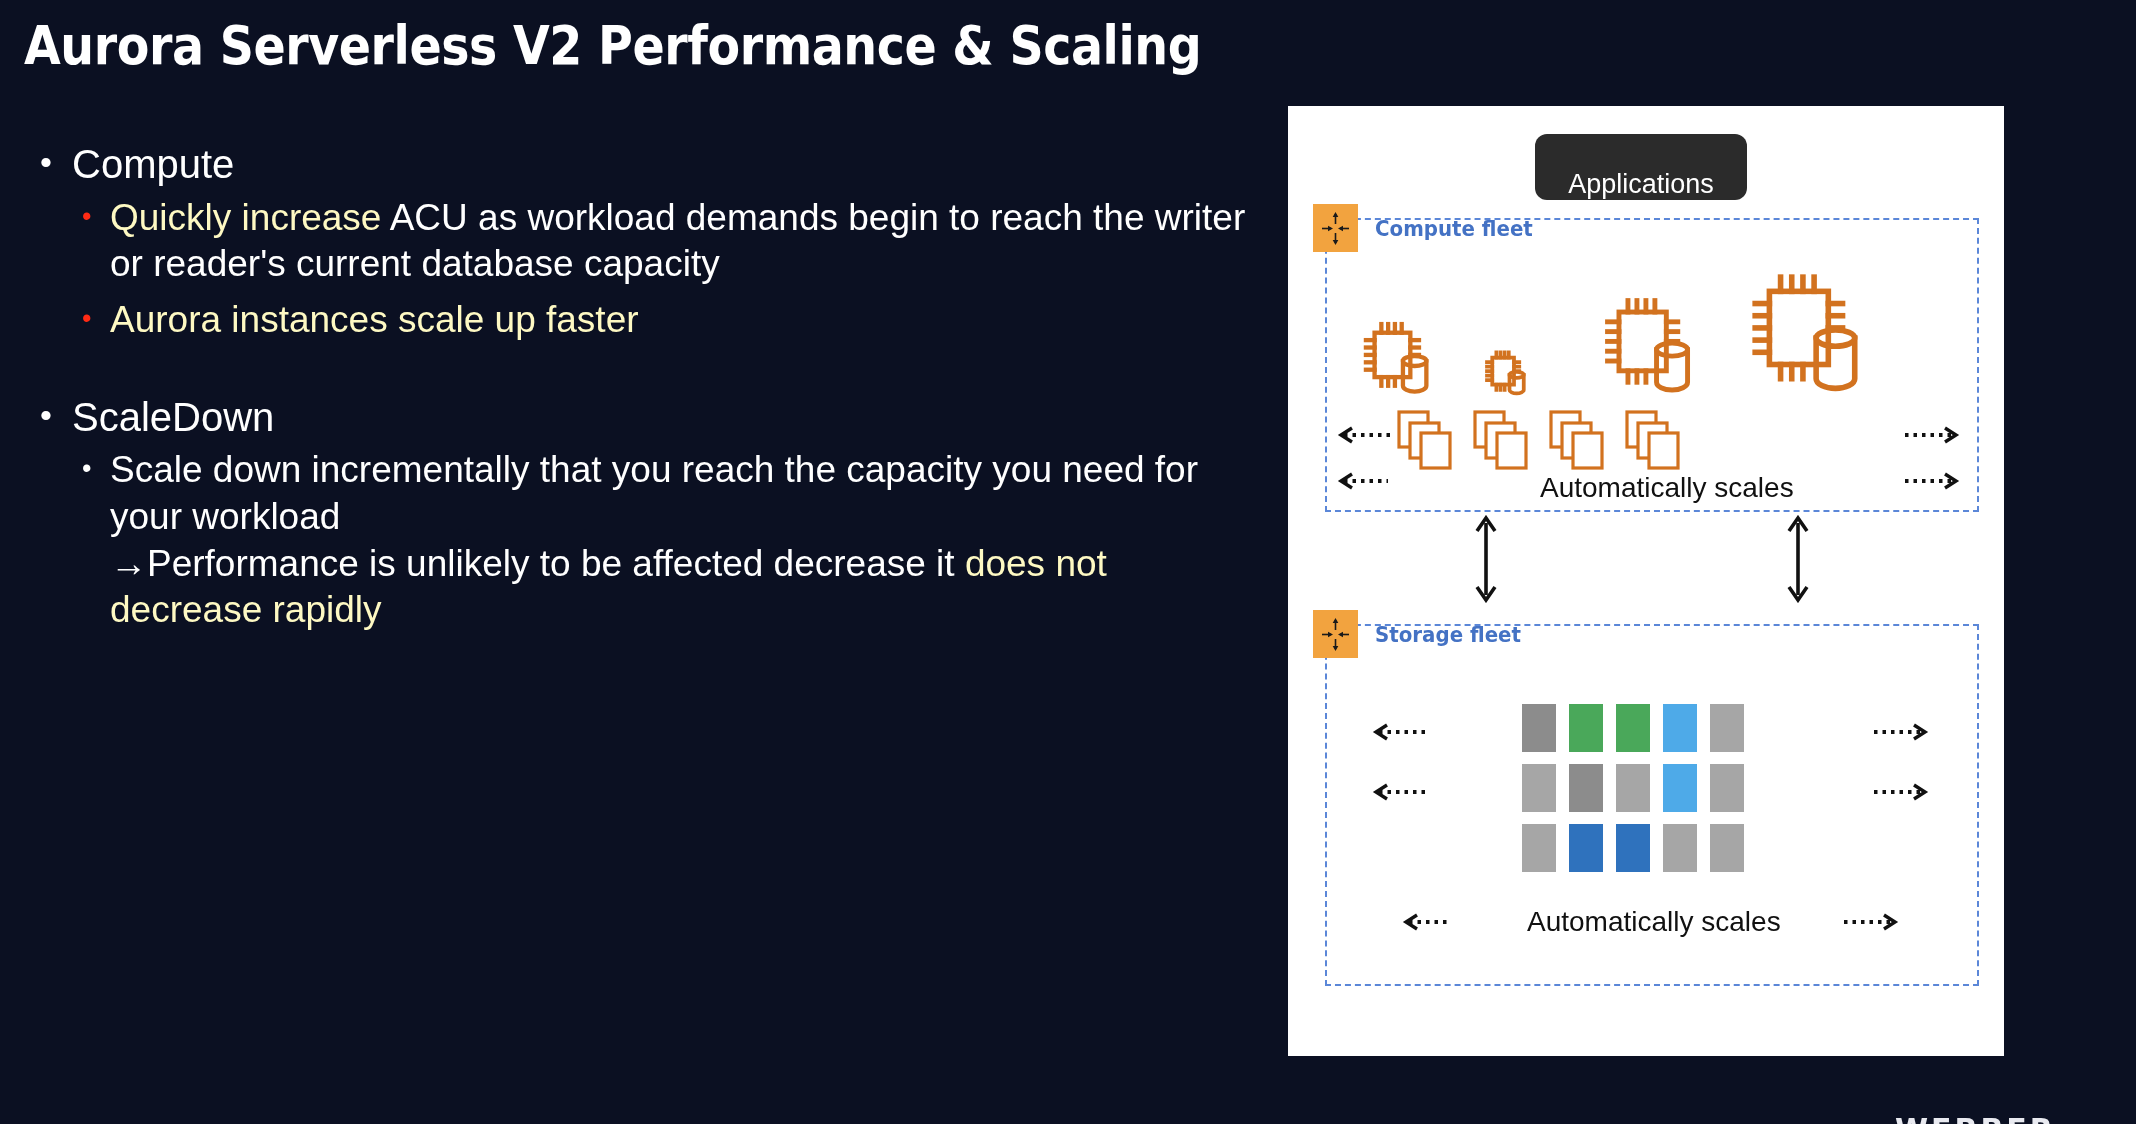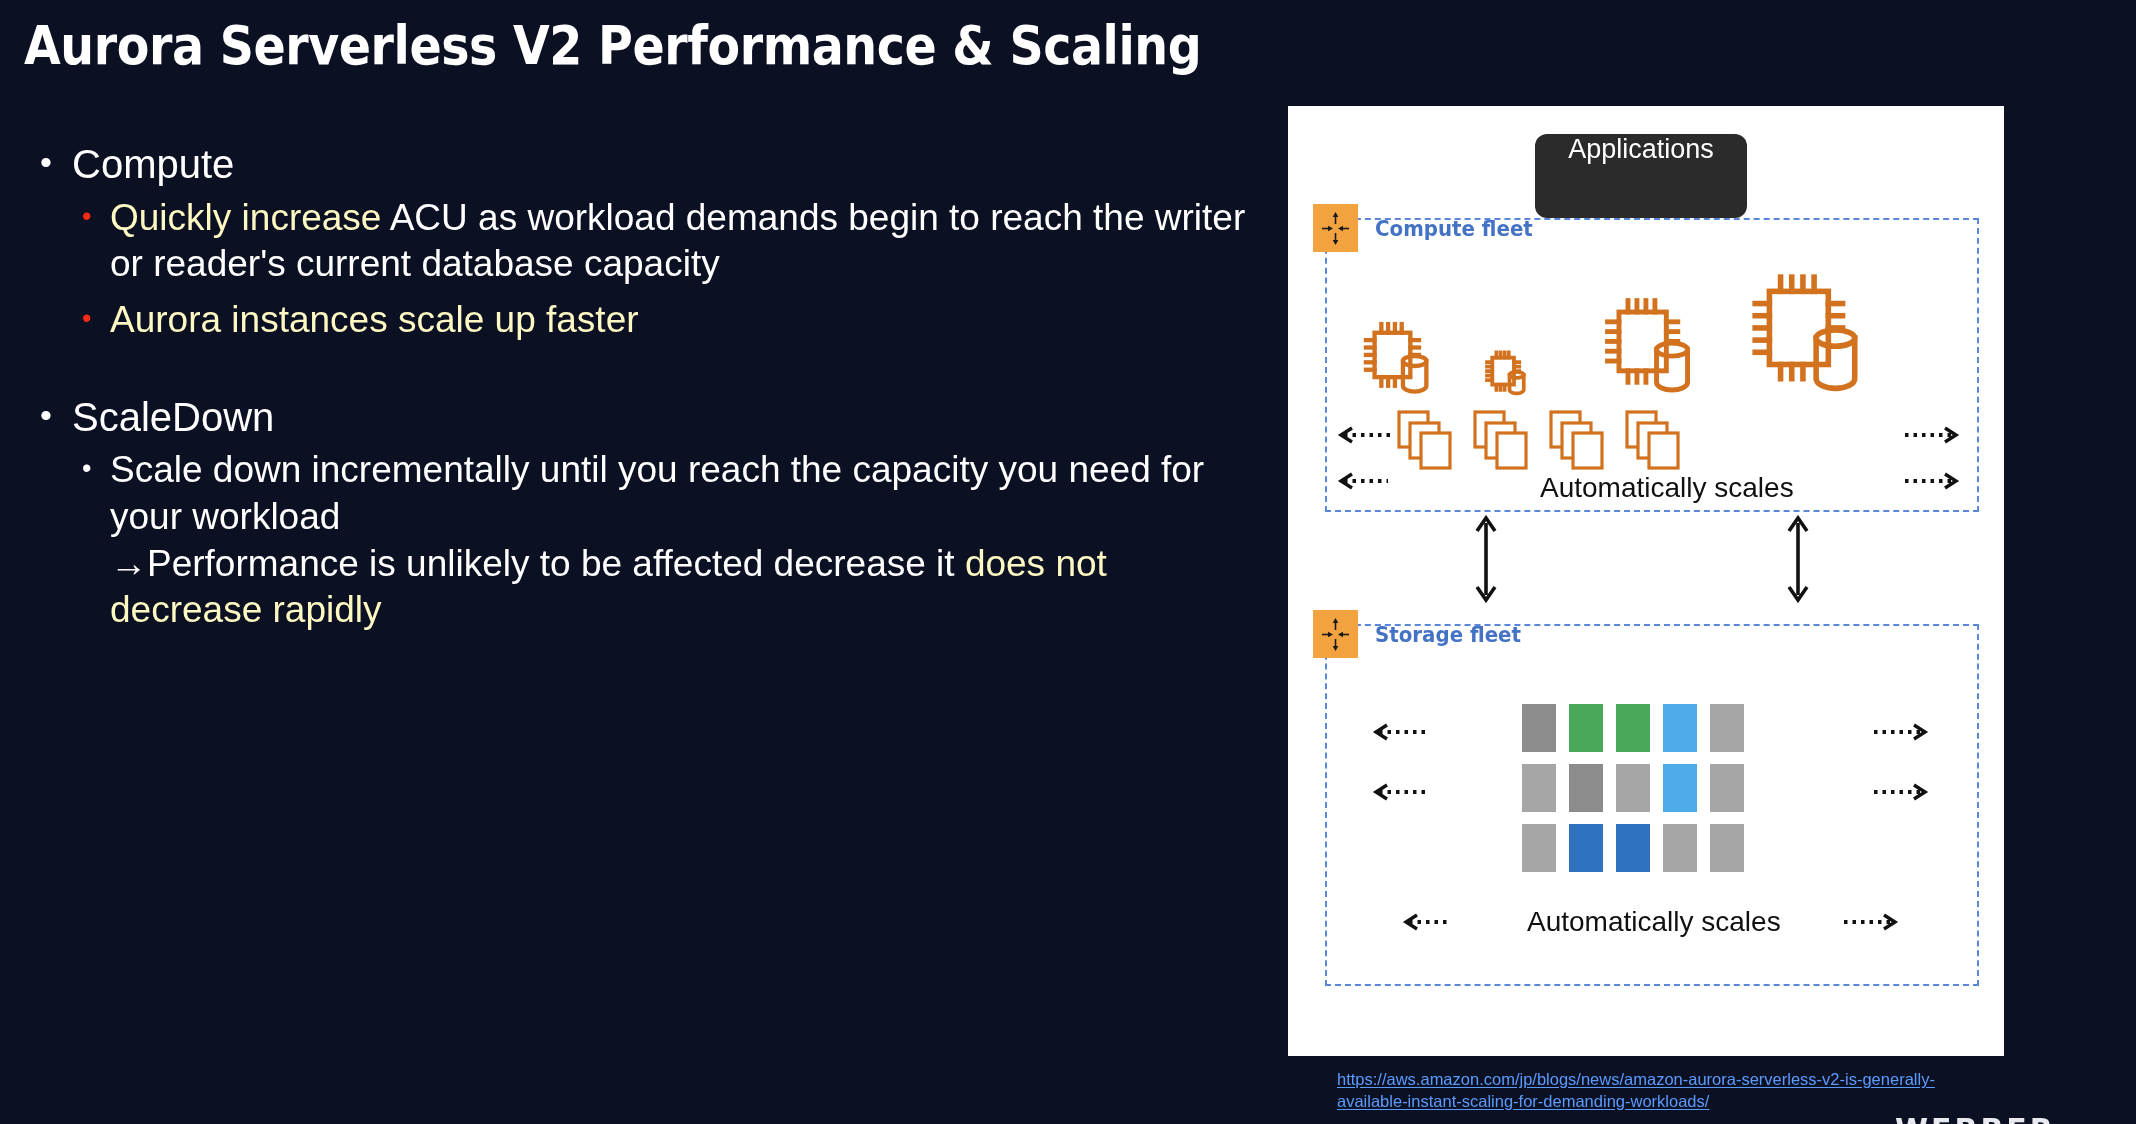--- a/index.html
+++ b/index.html
@@ -82,27 +82,27 @@
     height: 950px;
     background: #ffffff;
   }
 
   
   #apps {
     position: absolute;
     left: 247px;
     top: 28px;
     width: 212px;
-    height: 84px;
+    height: 66px;
     background: #2b2b2b;
     border-radius: 12px;
     color: #ffffff;
     font-size: 27px;
     display: flex;
-    align-items: flex-start;
+    align-items: flex-end;
     justify-content: center;
   }
 
   
   .fleet {
     position: absolute;
     border: 2px dashed #5b87d8;
     background: #ffffff;
   }
   #compute-fleet { left: 37px; top: 112px; width: 650px; height: 290px; }
@@ -245,21 +245,21 @@
     <div class="spacer"></div>
 
     <div class="lvl1">
       <span class="bul">•</span>
       <span>ScaleDown</span>
     </div>
 
     <div class="lvl2wrap">
       <div class="lvl2">
         <span class="bul">•</span>
-        <span>Scale down incrementally until you reach the capacity you need for your workload</span><br>
+        <span>Scale down incrementally that you reach the capacity you need for your workload</span><br>
         <span>→Performance is unlikely to be affected decrease it </span><span class="red">does not decrease rapidly</span>
       </div>
     </div>
 
   </div>
 
   <div id="panel">
 
     <div id="apps">
       <span>Applications</span>
@@ -590,17 +590,16 @@
         <svg width="62" height="22" viewBox="0 0 62 22">
           <line x1="2" y1="11" x2="50" y2="11" stroke="#111" stroke-width="4" stroke-dasharray="3.5,5"></line>
           <polyline points="42,4 53,11 42,18" fill="none" stroke="#111" stroke-width="3.4"></polyline>
         </svg>
       </div>
 
     </div>
 
   </div>
 
-  <a id="srclink" href="#">https://aws.amazon.com/jp/blogs/news/amazon-aurora-serverless-v2-is-generally-available-instant-scaling-for-demanding-workloads/</a>
 
   <div id="watermark">WEBBER</div>
 
 </div>
 
 </body></html>

